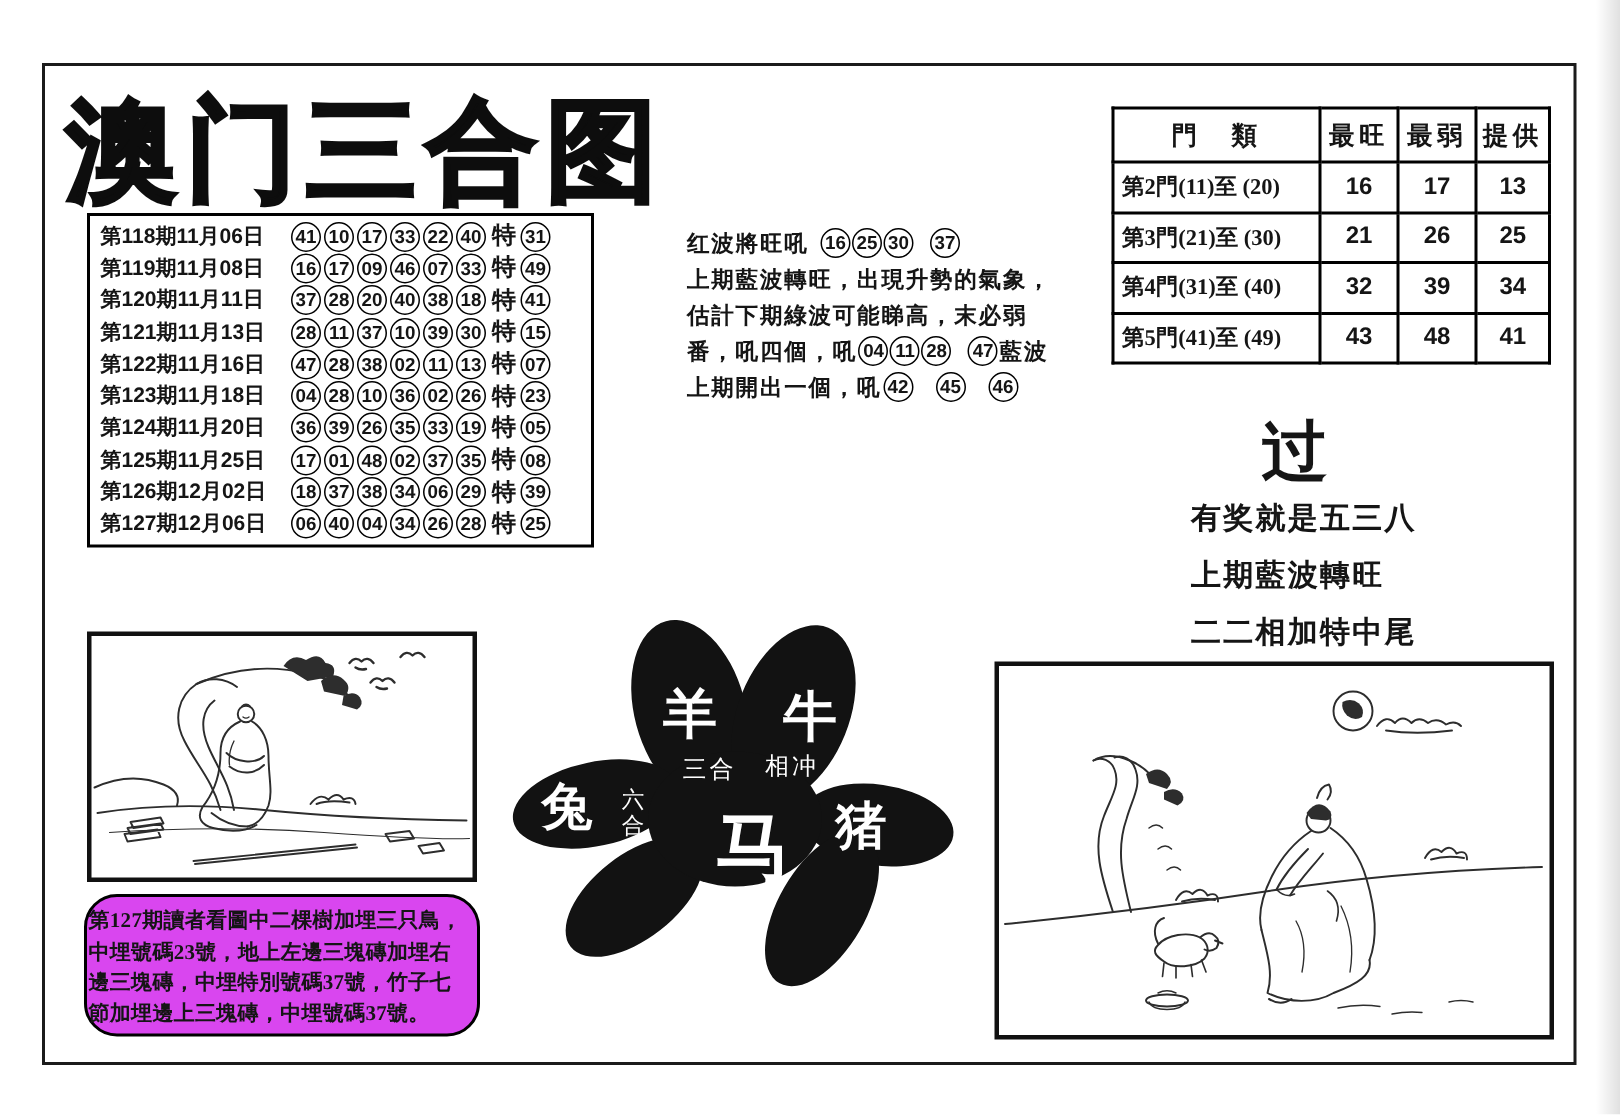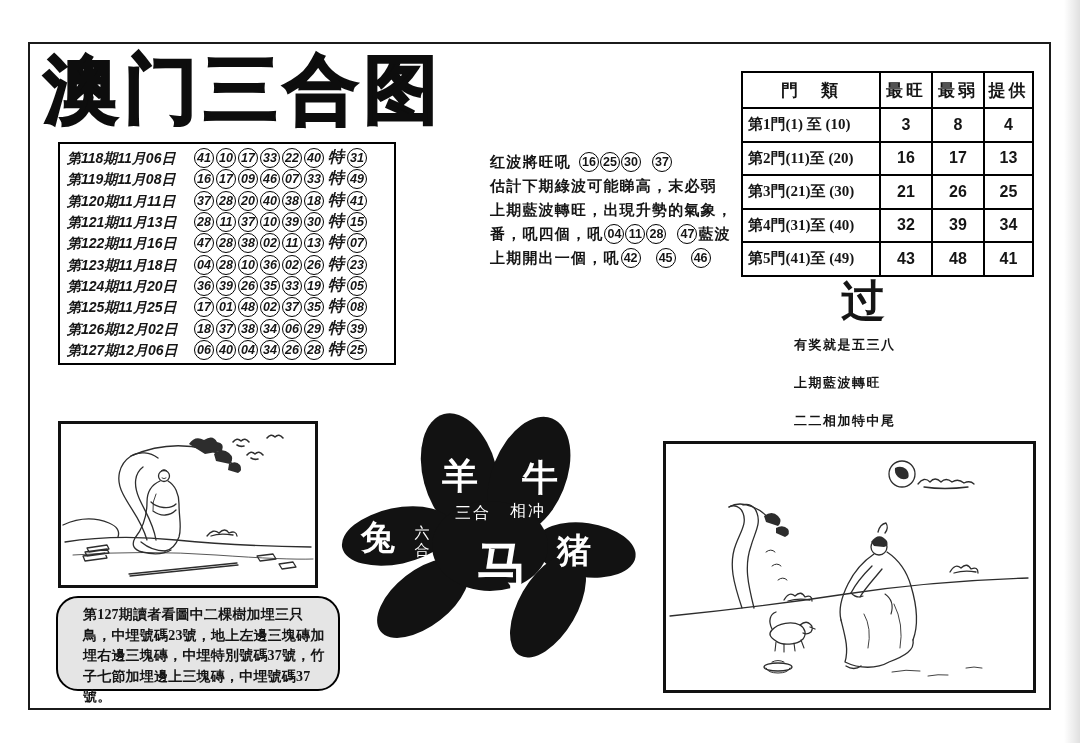--- a/index.html
+++ b/index.html
@@ -6,73 +6,73 @@
   body{
     width:1080px;height:743px;position:relative;background:#ffffff;
     font-family:"Liberation Sans",sans-serif;color:#151515;overflow:hidden;
   }
   .scan-edge{position:absolute;right:0;top:0;width:16px;height:100%;
     background:linear-gradient(to right,rgba(0,0,0,0),rgba(0,0,0,0.12));}
   .page-border{position:absolute;left:28px;top:42px;width:1023px;height:668px;
     border:2px solid #1b1b1b;box-sizing:border-box;}
 
   
-  .title{position:absolute;left:44px;top:41px;font-size:74px;font-weight:900;
+  .title{position:absolute;left:44px;top:52px;font-size:74px;font-weight:900;
     letter-spacing:6px;color:#0d0d0d;-webkit-text-stroke:2.5px #0d0d0d;
     font-family:"Liberation Sans",sans-serif;}
 
   
   .results-box{position:absolute;left:58px;top:142px;width:338px;height:223px;
     border:2px solid #000;box-sizing:border-box;padding:3px 5px 3px 7px;
     display:flex;flex-direction:column;justify-content:space-around;background:#fff;}
-  .result-row{display:flex;align-items:flex-end;height:21px;white-space:nowrap;font-style:italic;}
+  .result-row{display:flex;align-items:center;height:21px;white-space:nowrap;}
   .row-label{font-size:14px;font-weight:bold;width:127px;flex:0 0 127px;}
   .nums{display:inline-flex;}
   .num-circle{width:20px;height:20px;flex:0 0 20px;border:1.6px solid #000;border-radius:50%;
     display:inline-flex;align-items:center;justify-content:center;
     font-size:12.5px;font-weight:bold;margin-right:2px;box-sizing:border-box;
     background:#fff;font-family:"Liberation Sans",sans-serif;letter-spacing:0;}
   .special-label{font-size:16px;font-weight:bold;margin:0 3px 0 2px;}
 
   
   .commentary{position:absolute;left:458px;top:150px;width:272px;
     font-family:"Liberation Serif",serif;font-weight:bold;font-size:15px;}
-  .commentary .line{display:flex;align-items:center;height:24px;letter-spacing:1.2px;white-space:nowrap;margin-left:32px;}
+  .commentary .line{display:flex;align-items:center;height:24px;letter-spacing:1.2px;white-space:nowrap;}
   .commentary .num-circle{width:20px;height:20px;flex-basis:20px;font-size:12.5px;margin-right:1px;}
   .commentary .circles{display:inline-flex;margin-left:8px;}
   .commentary .circles.tight{margin-left:1px;}
   .gap-last .num-circle:last-child{margin-left:10px;}
   .spread .num-circle:not(:first-child){margin-left:14px;text-align:right;}
 
   
   .stats{position:absolute;left:741px;top:71px;border-collapse:collapse;background:#fff;}
   .stats th,.stats td{border:2.2px solid #000;font-weight:bold;text-align:center;padding:0;}
   .stats th{font-size:17px;letter-spacing:3px;height:34px;font-family:"Liberation Serif",serif;}
   .stats td.cat{width:131px;text-align:left;padding-left:5px;font-size:15px;
     font-family:"Liberation Serif",serif;letter-spacing:0;}
   .stats td{height:31.5px;font-size:16px;}
   .stats .c-hot{width:50px;} .stats .c-weak{width:50px;} .stats .c-offer{width:47px;margin-left:12px;}
 
   
   .big-pass{position:absolute;left:841px;top:272px;font-size:44px;font-weight:bold;
     font-family:"Liberation Serif",serif;}
-  .verse{position:absolute;left:794px;top:326px;font-size:13px;font-weight:bold;
+  .verse{position:absolute;left:794px;top:326px;font-size:20px;font-weight:bold;
     font-family:"Liberation Serif",serif;letter-spacing:1.5px;}
   .verse .vline{height:38px;display:flex;align-items:center;}
 
   
   .pic-left{position:absolute;left:58px;top:421px;width:260px;height:167px;
     border:3px solid #111;box-sizing:border-box;background:#fff;}
   .pic-left svg,.pic-right svg{display:block;width:100%;height:100%;}
 
   
-  .note-box{position:absolute;left:56px;top:596px;width:284px;height:95px;
+  .note-box{position:absolute;left:56px;top:596px;width:264px;height:95px;
     border:2.2px solid #000;border-radius:22px;box-sizing:border-box;
-    padding:7px 9px 5px 25px;font-family:"Liberation Serif",serif;
-    font-size:14px;font-weight:bold;line-height:20.5px;letter-spacing:0.2px;background:#e5e5e5;}
+    padding:7px 9px 5px 1px;font-family:"Liberation Serif",serif;
+    font-size:14px;font-weight:bold;line-height:20.5px;letter-spacing:0.2px;background:#d946ef;}
 
   
   .flower{position:absolute;left:335px;top:408px;width:310px;height:255px;}
   .flower svg{display:block;width:100%;height:100%;font-family:"Liberation Sans",sans-serif;}
 
   
   .pic-right{position:absolute;left:663px;top:441px;width:373px;height:252px;
     border:3px solid #111;box-sizing:border-box;background:#fff;}
 </style>
 </head>
@@ -218,22 +218,22 @@
 <div class="commentary">
   <div class="line">
     <span>红波將旺吼</span>
     <span class="circles gap-last">
         <span class="num-circle">16</span>
         <span class="num-circle">25</span>
         <span class="num-circle">30</span>
         <span class="num-circle">37</span>
       </span>
   </div>
+  <div class="line">上期藍波轉旺，出現升勢的氣象，</div>
   <div class="line">估計下期綠波可能睇高，末必弱</div>
-  <div class="line">上期藍波轉旺，出現升勢的氣象，</div>
   <div class="line">
     <span>番，吼四個，吼</span>
     <span class="circles tight gap-last">
         <span class="num-circle">04</span>
         <span class="num-circle">11</span>
         <span class="num-circle">28</span>
         <span class="num-circle">47</span>
       </span>
     <span>藍波</span>
   </div>
@@ -250,26 +250,20 @@
 <table class="stats">
   <thead>
     <tr>
       <th class="cat-h">門　類</th>
       <th class="c-hot">最旺</th>
       <th class="c-weak">最弱</th>
       <th class="c-offer">提供</th>
     </tr>
   </thead>
   <tbody id="stats-host">
-      <tr>
-        <td class="cat">第1門(1) 至 (10)</td>
-        <td class="c-hot">3</td>
-        <td class="c-weak">8</td>
-        <td class="c-offer">4</td>
-      </tr>
       <tr>
         <td class="cat">第2門(11)至 (20)</td>
         <td class="c-hot">16</td>
         <td class="c-weak">17</td>
         <td class="c-offer">13</td>
       </tr>
       <tr>
         <td class="cat">第3門(21)至 (30)</td>
         <td class="c-hot">21</td>
         <td class="c-weak">26</td>

